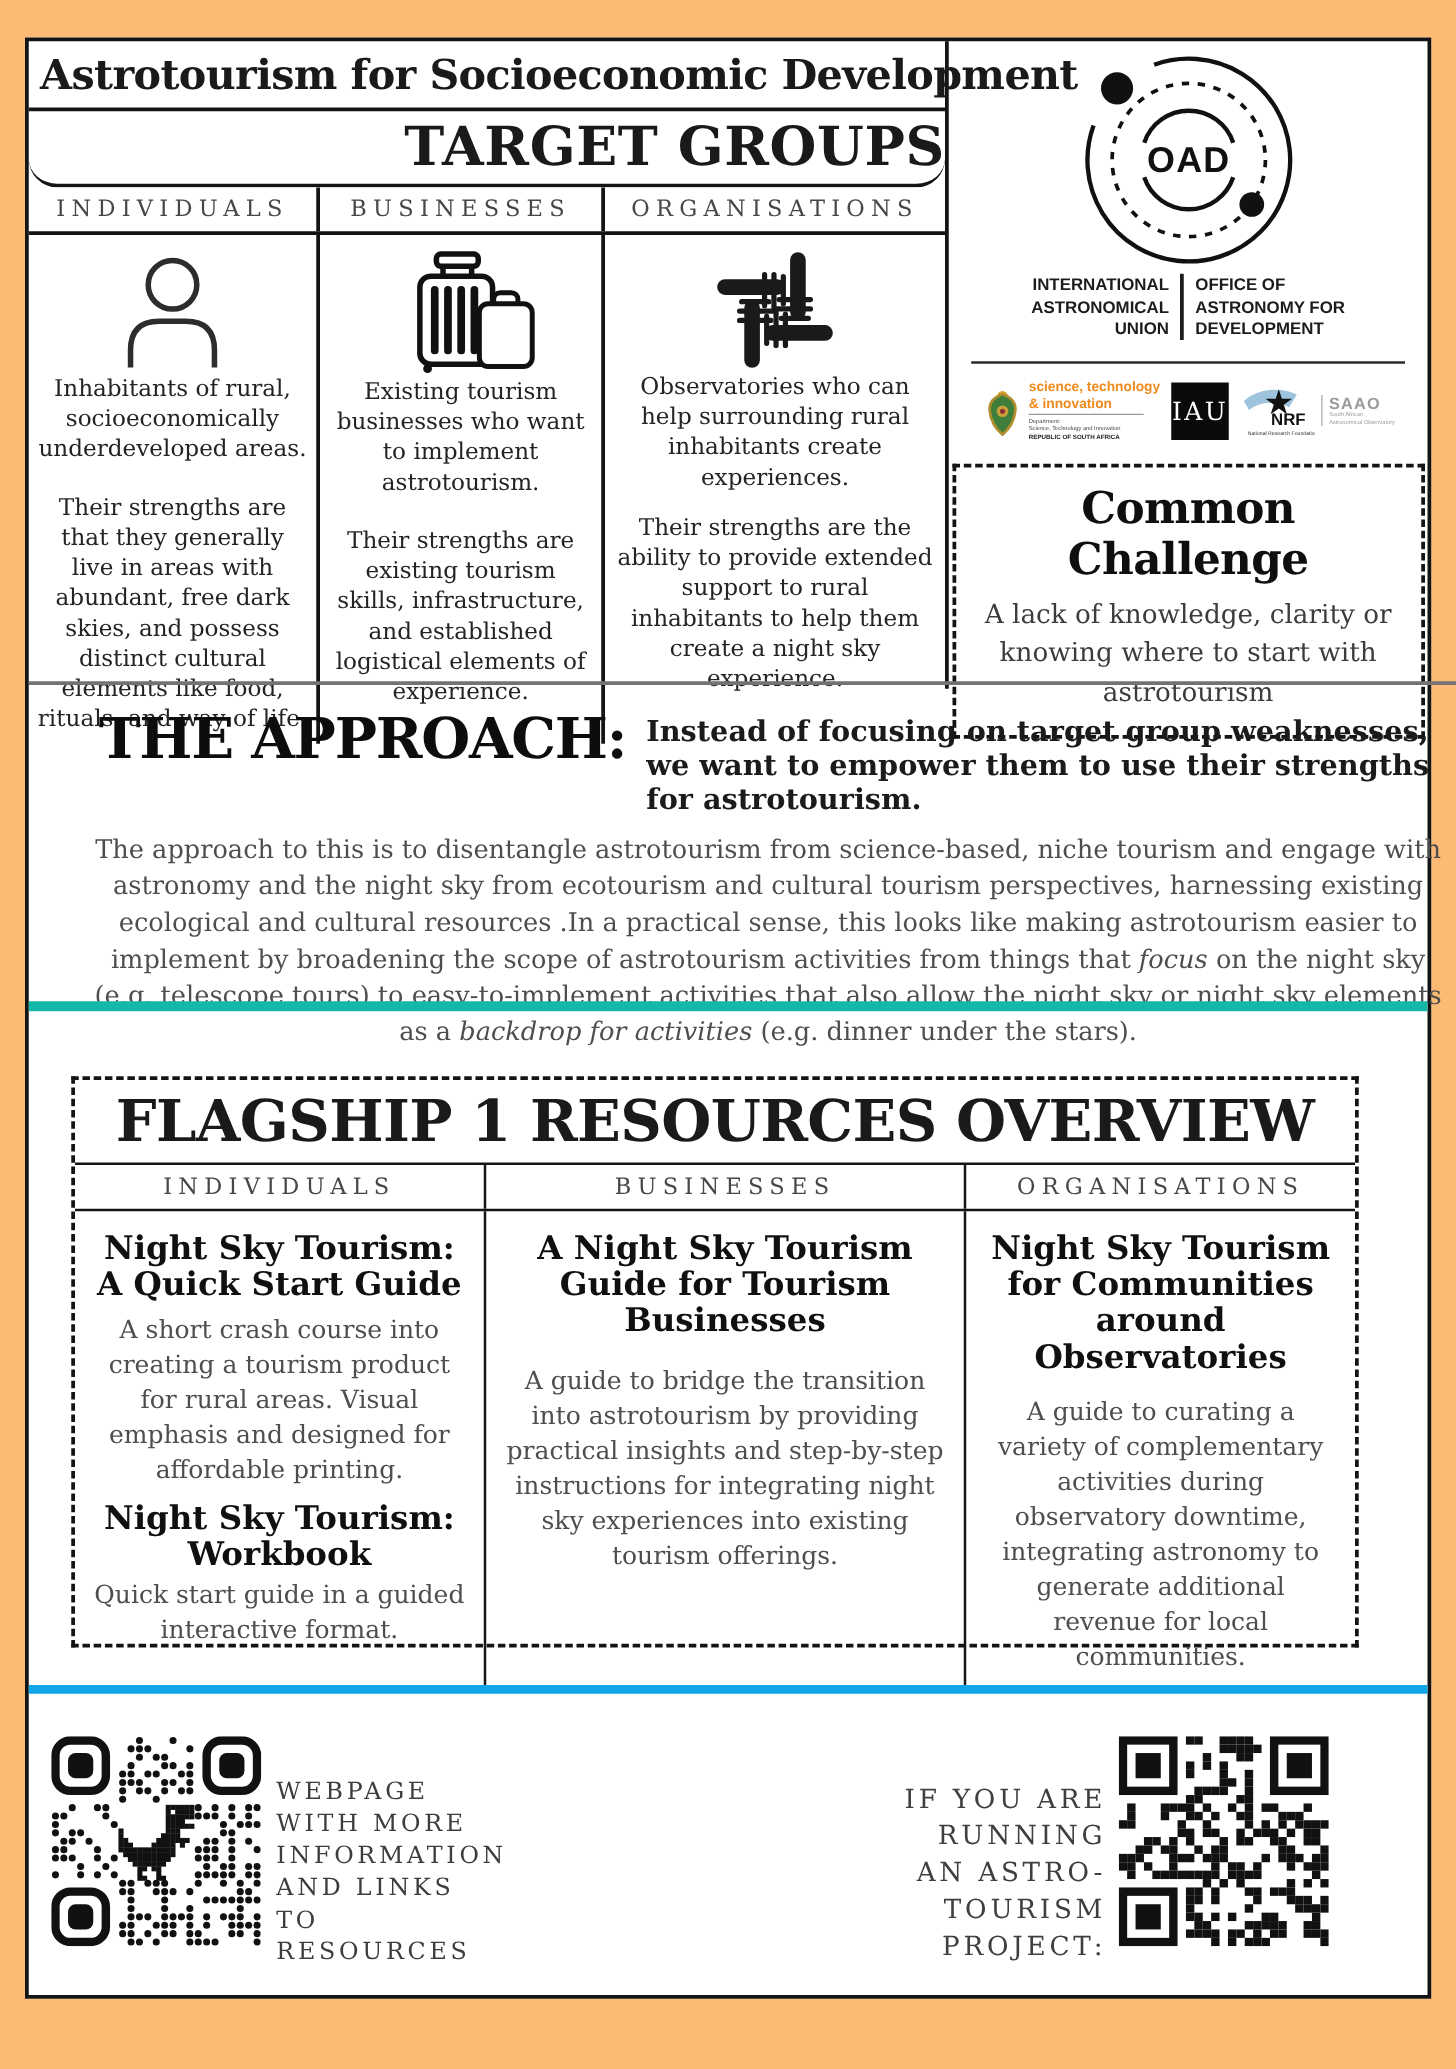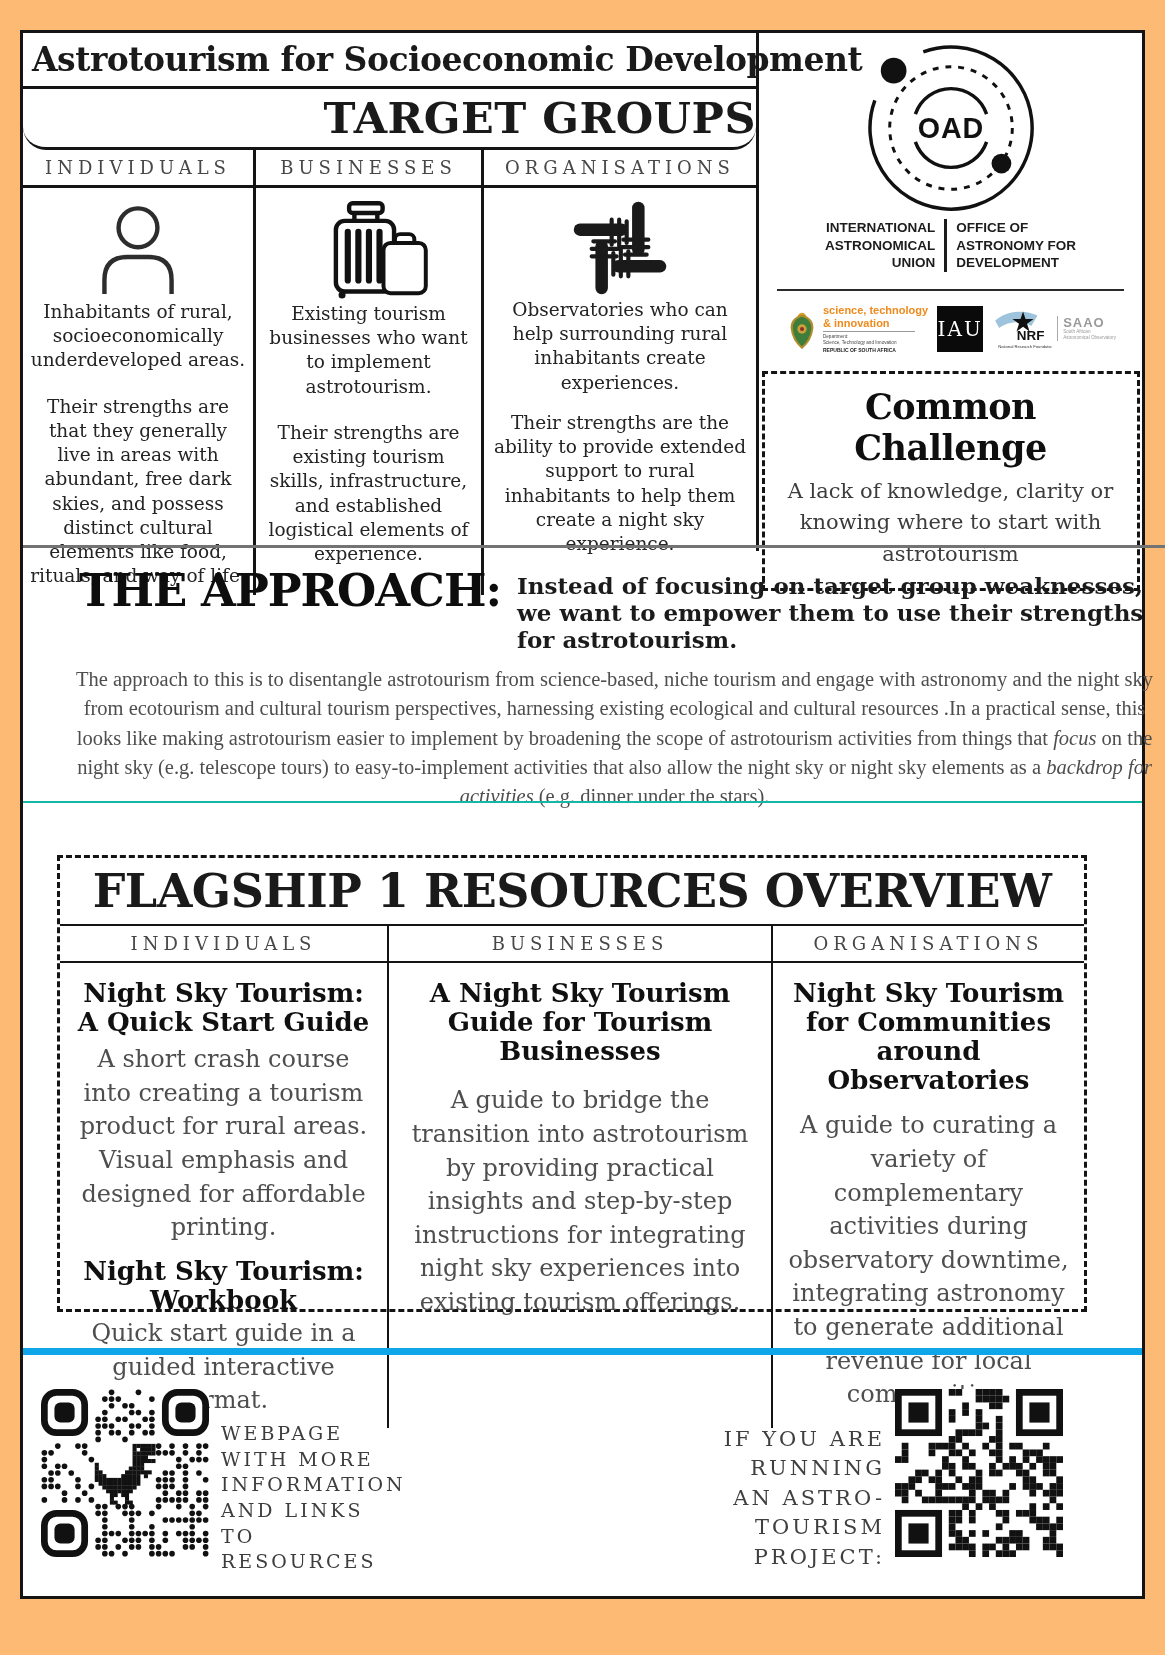--- a/index.html
+++ b/index.html
@@ -47,35 +47,35 @@
   .saao-text .s{color:#9a9a9a;font-size:4.6px;line-height:1.3;}
   .challenge{margin:14px auto 0;width:352px;border:3px dashed #141414;padding:12px 10px 18px;text-align:center;}
   .challenge .ct{font-size:35px;font-weight:bold;letter-spacing:-.5px;color:#0f0f0f;}
   .challenge .cb{font-size:21px;color:#3c3c3c;line-height:1.5;margin-top:8px;}
 
   
   .approach{position:absolute;left:0;top:512px;width:100%;height:256px;border-top:3px solid #737373;padding-left:32px;}
   .ap-head{display:flex;align-items:flex-start;padding:16px 20px 0 24px;}
   .ap-title{font-size:45px;font-weight:bold;letter-spacing:-1px;white-space:nowrap;color:#0d0d0d;}
   .ap-lead{font-size:23px;font-weight:600;color:#1b1b1b;line-height:1.18;margin:8px 0 0 16px;max-width:660px;}
-  .ap-body{width:1078px;margin:12px auto 0;text-align:center;font-size:20.5px;color:#4e4e4e;line-height:1.42;font-family:Liberation Serif, serif;}
+  .ap-body{width:1078px;margin:12px auto 0;text-align:center;font-size:20.5px;color:#4e4e4e;line-height:1.42;}
 
   
-  .flagship{position:absolute;left:0;top:768px;width:100%;height:547px;border-top:2px solid #14b8a6;}
+  .flagship{position:absolute;left:0;top:768px;width:100%;height:547px;border-top:8px solid #14b8a6;}
   .fl-box{position:absolute;left:34px;top:52px;width:1030px;height:457px;border:3px dashed #141414;box-sizing:border-box;}
   .fl-title{height:66px;border-bottom:2px solid #141414;display:flex;align-items:center;justify-content:center;}
   .fl-title .t{font-size:46px;font-weight:bold;letter-spacing:-.5px;}
   .fl-head{display:grid;grid-template-columns:327px 384px 1fr;border-bottom:2px solid #141414;}
   .fl-head .cell{height:35px;display:flex;align-items:center;justify-content:center;font-size:18px;letter-spacing:5px;color:#474747;}
   .fl-head .cell + .cell{border-left:2px solid #141414;}
   .fl-body{display:grid;grid-template-columns:327px 384px 1fr;height:349px;}
   .fl-body .cell{padding:10px 14px;text-align:center;}
   .fl-body .cell + .cell{border-left:2px solid #141414;}
   .res-title{font-size:26px;font-weight:bold;line-height:1.12;color:#101010;margin-top:6px;}
-  .res-desc{font-size:24px;color:#4e4e4e;line-height:1.4;margin-top:6px;}
+  .res-desc{font-size:20px;color:#4e4e4e;line-height:1.4;margin-top:6px;}
   .pad-biz{padding-top:42px;}
   .pad-org{padding-top:22px;}
 
   
   .footer{position:absolute;left:0;top:1315px;width:100%;height:245px;border-top:7px solid #0ea5e9;}
   .qr{position:absolute;top:34px;width:168px;height:168px;}
   .qr.left{left:18px;}
   .qr.right{left:872px;}
   .webpage-label{position:absolute;left:198px;top:66px;width:178px;font-size:19px;letter-spacing:3px;
       color:#3d3d3d;line-height:1.35;text-transform:uppercase;}

